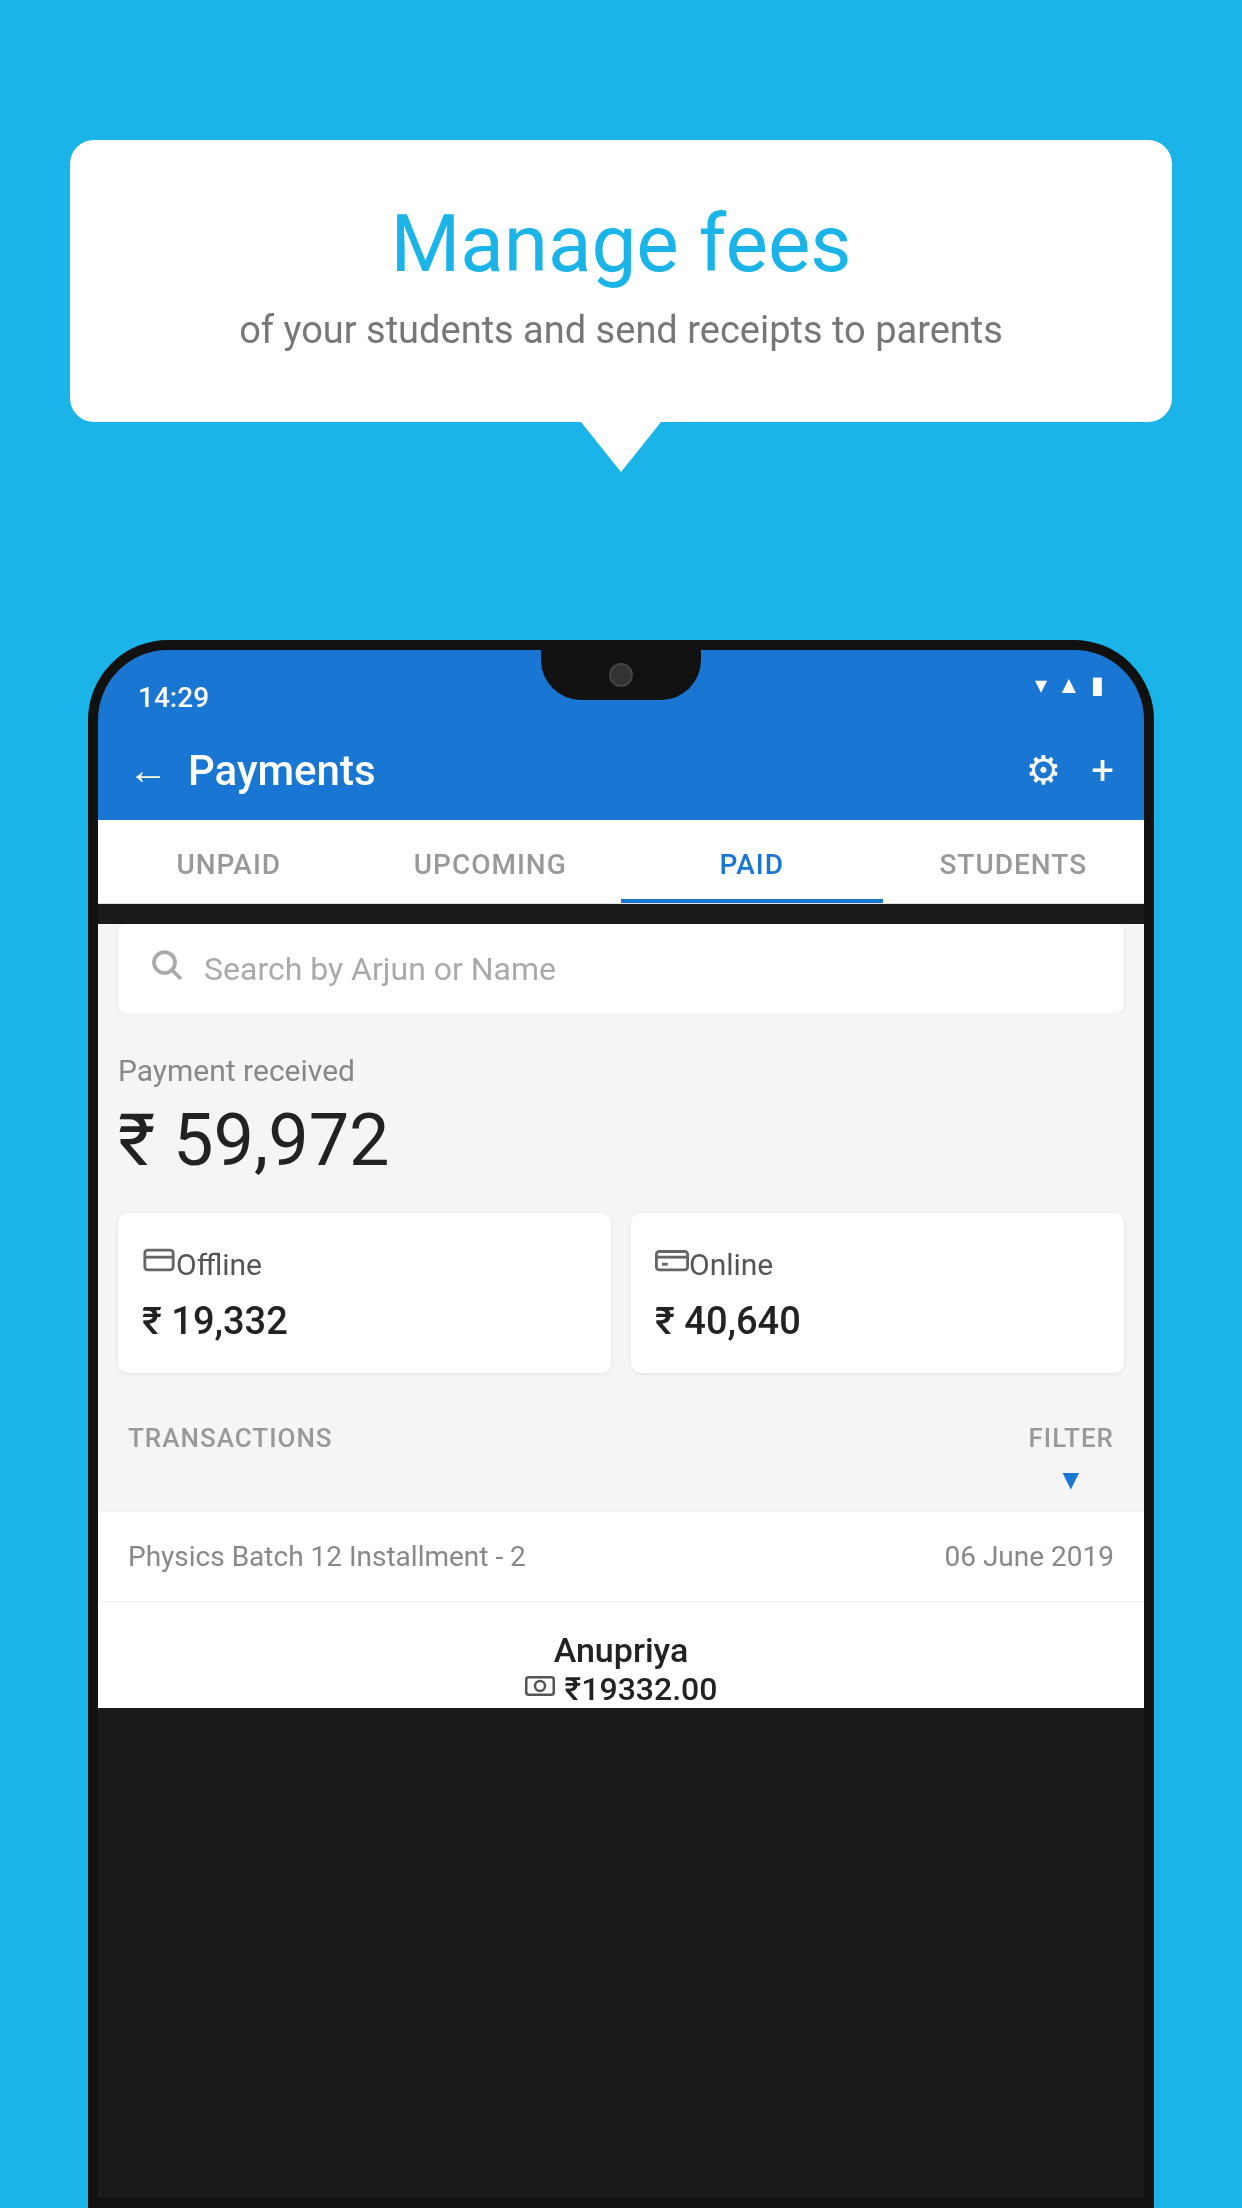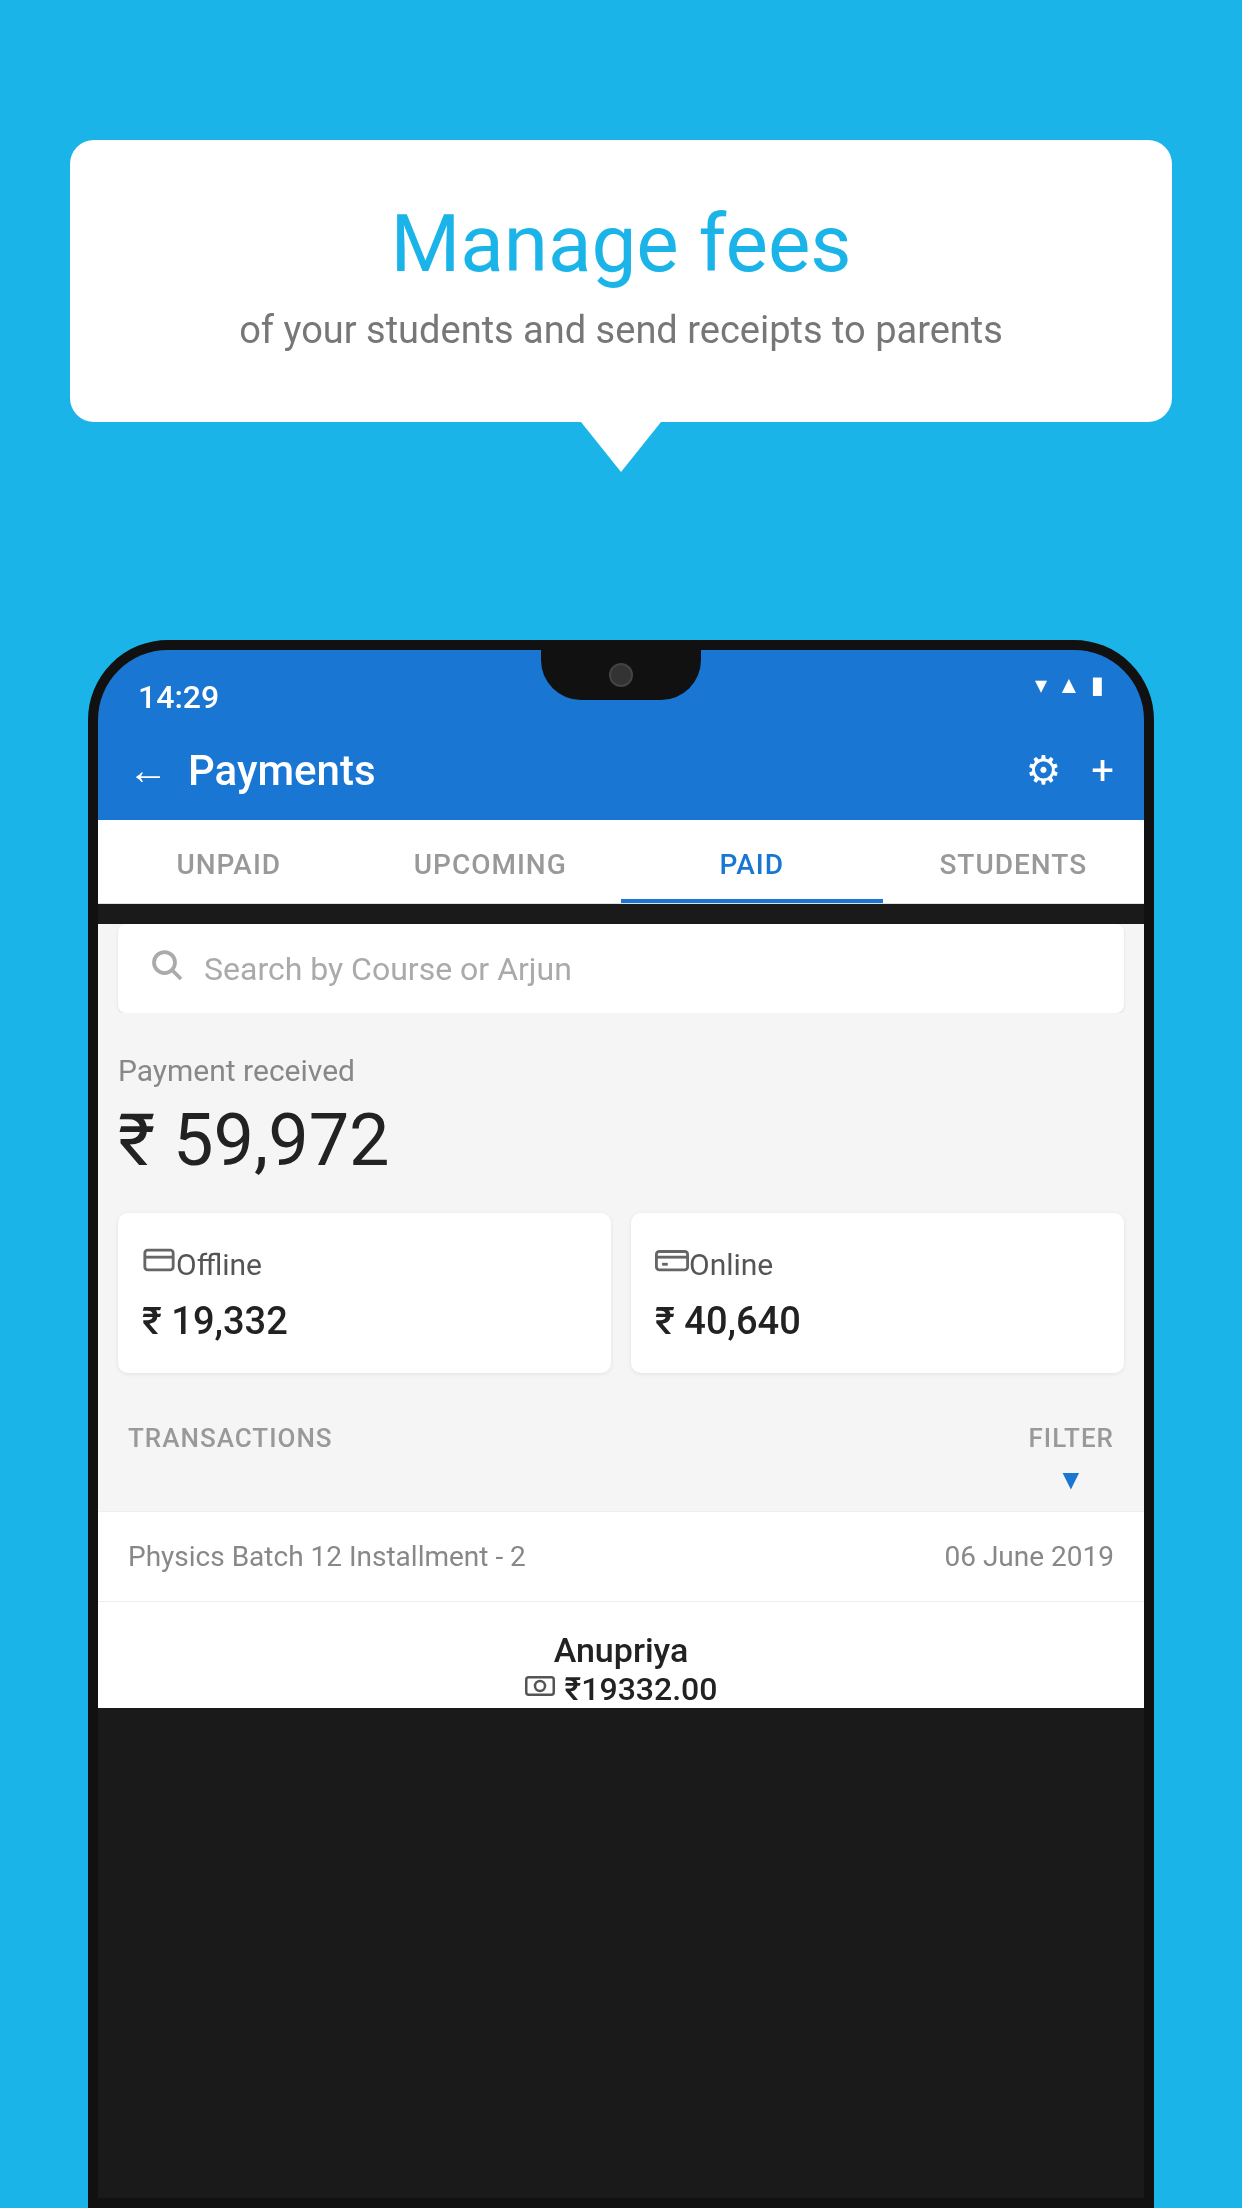--- a/index.html
+++ b/index.html
@@ -74,21 +74,21 @@
       height: 70px;
       display: flex;
       align-items: center;
       justify-content: space-between;
       padding: 0 40px;
       position: relative;
     }
 
     .status-time {
       color: white;
-      font-size: 32px;
+      font-size: 28px;
       font-weight: 500;
       margin-top: 24px;
     }
 
     .status-icons {
       display: flex;
       align-items: center;
       gap: 10px;
     }
 
@@ -422,21 +422,21 @@
 
     <div class="app-content">
 
       <div class="search-bar">
         <div class="search-icon-wrap">
           <svg width="36" height="36" viewBox="0 0 24 24" fill="none" stroke="#aaa" stroke-width="2.5">
             <circle cx="11" cy="11" r="7"></circle>
             <line x1="16.5" y1="16.5" x2="22" y2="22"></line>
           </svg>
         </div>
-        <span class="search-placeholder-text">Search by Course or Arjun</span>
+        <span class="search-placeholder-text">Search by Arjun or Name</span>
       </div>
 
       <div class="payment-received-section">
         <div class="payment-received-label">Payment received</div>
         <div class="payment-received-amount">₹ 59,972</div>
       </div>
 
       <div class="payment-cards">
         <div class="payment-card">
           <div class="payment-card-header">

